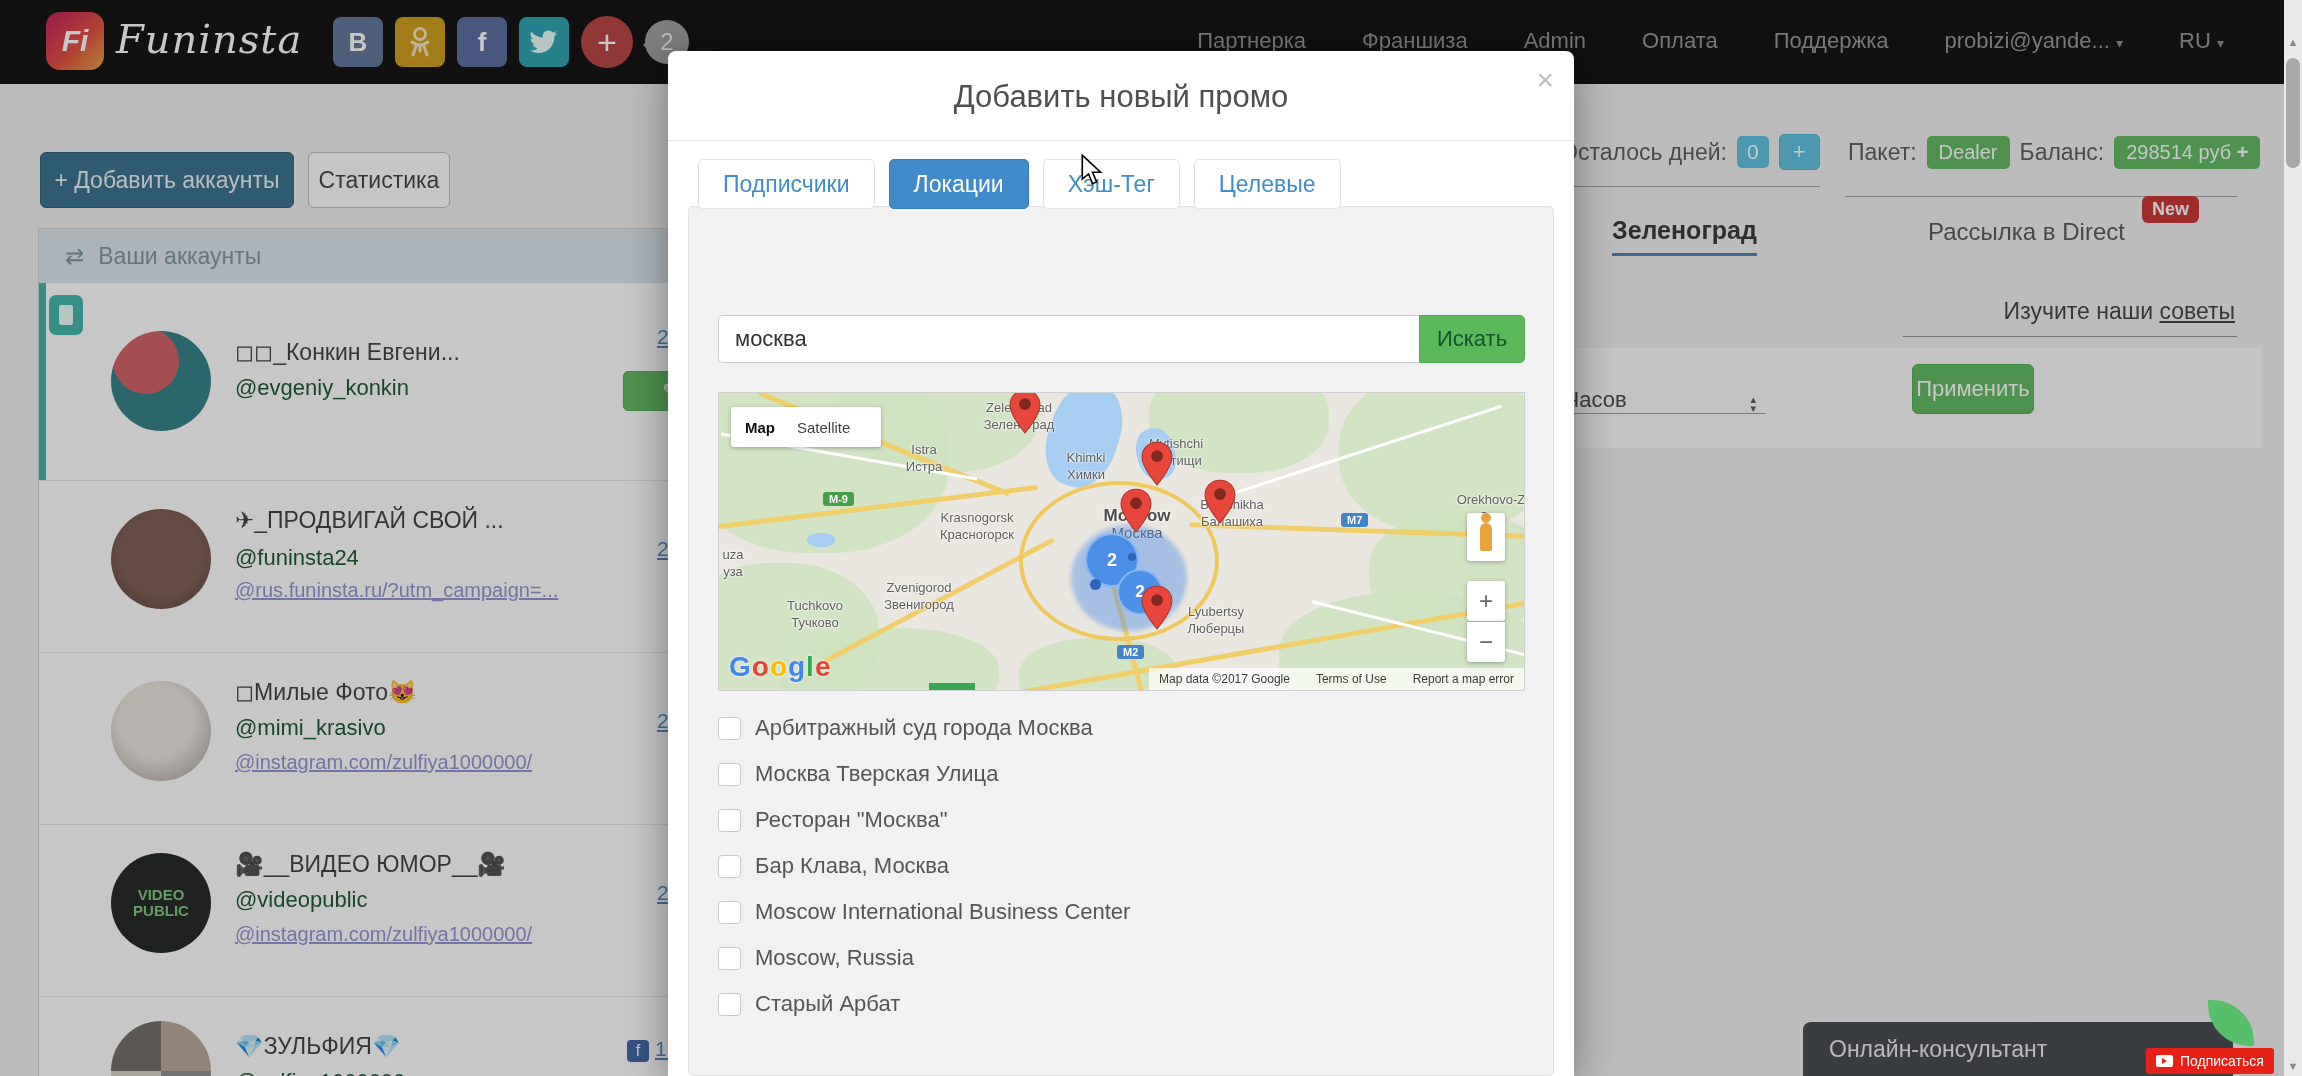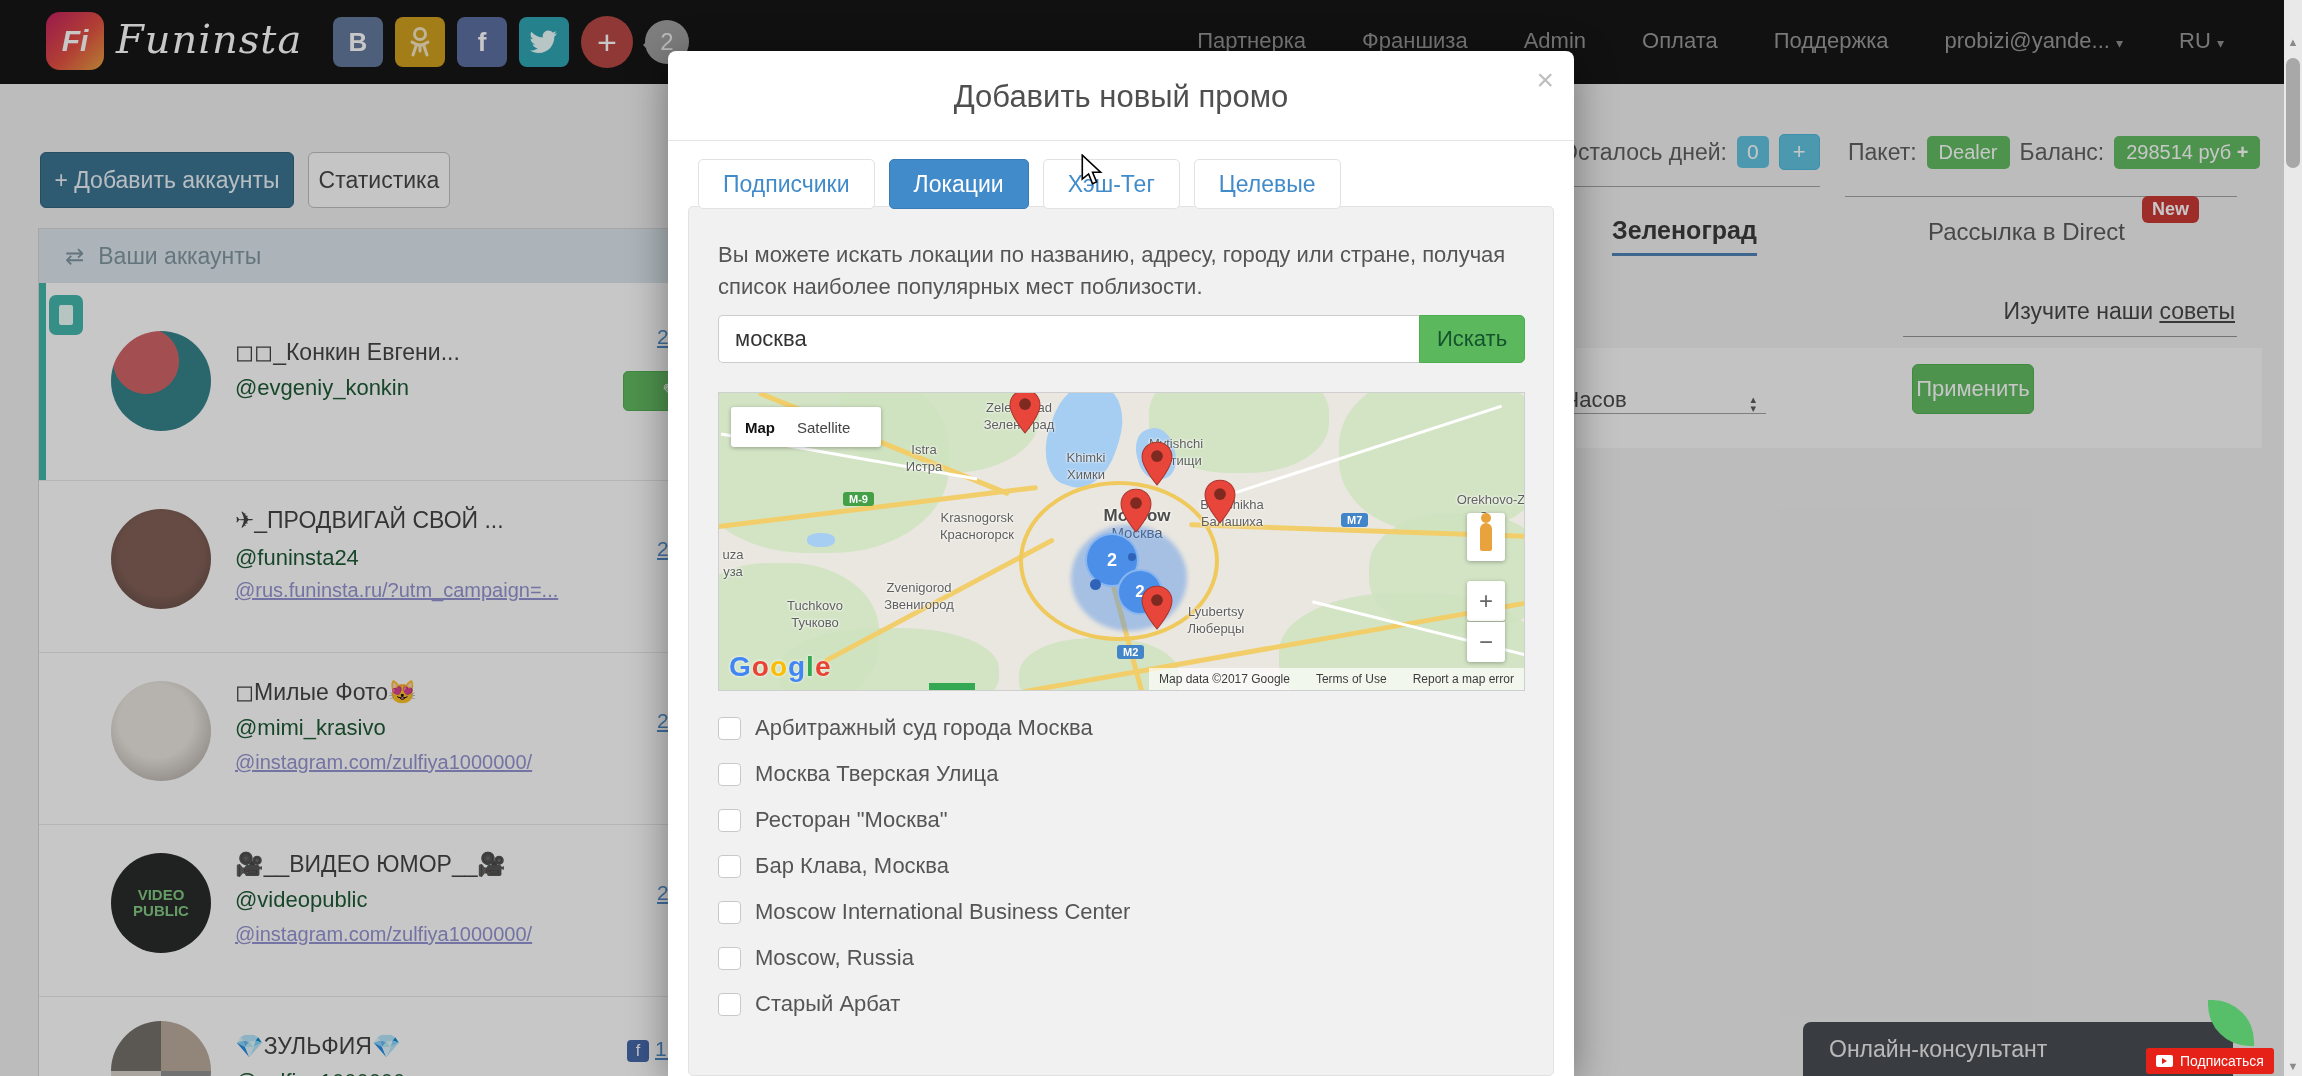--- a/index.html
+++ b/index.html
@@ -306,21 +306,20 @@
     <div id="modal-title">Добавить новый промо</div>
     <div id="modal-close">×</div>
   </div>
   <div id="modal-tabs">
     <div class="mtab">Подписчики</div>
     <div class="mtab active">Локации</div>
     <div class="mtab">Хэш-Тег</div>
     <div class="mtab">Целевые</div>
   </div>
   <div id="modal-body">
-    <div id="modal-desc">Вы можете искать локации по названию, адресу, городу или стране, получая список наиболее популярных мест поблизости.</div>
     <div id="search-row">
       <input id="search-input" value="москва" style="">
       <button id="search-btn">Искать</button>
     </div>
 
     <div id="map">
       <div class="patch" style="left:-30px; top:-30px; width:260px; height:190px;"></div>
       <div class="patch" style="left:120px; top:-40px; width:200px; height:120px;"></div>
       <div class="patch" style="left:430px; top:-30px; width:180px; height:110px;"></div>
       <div class="patch" style="left:620px; top:-20px; width:210px; height:160px;"></div>
@@ -336,21 +335,21 @@
       <div class="road-y" style="left:30px; top:48px; width:270px; transform:rotate(22deg);"></div>
       <div class="road-y" style="left:300px; top:252px; width:510px; transform:rotate(-10deg);"></div>
       <div class="road-y" style="left:470px; top:135px; width:340px; transform:rotate(2deg);"></div>
       <div class="road-y" style="left:330px; top:230px; width:150px; transform:rotate(75deg);"></div>
       <div class="road-y" style="left:90px; top:205px; width:260px; transform:rotate(-28deg);"></div>
       <div class="road-w" style="left:0; top:62px; width:260px; transform:rotate(10deg);"></div>
       <div class="road-w" style="left:490px; top:58px; width:300px; transform:rotate(-18deg);"></div>
       <div class="road-w" style="left:590px; top:235px; width:230px; transform:rotate(14deg);"></div>
       <div class="ring"></div>
 
-      <span class="rbadge green" style="left:124px; top:99px;">М-9</span>
+      <span class="rbadge green" style="left:104px; top:99px;">М-9</span>
       <span class="rbadge blue" style="left:622px; top:120px;">M7</span>
       <span class="rbadge blue" style="left:398px; top:252px;">M2</span>
 
       <div class="mlabel" style="left:300px; top:6px;"><span>Zelenograd</span><br><span class="ru">Зеленоград</span></div>
       <div class="mlabel" style="left:205px; top:48px;"><span>Istra</span><br><span class="ru">Истра</span></div>
       <div class="mlabel" style="left:367px; top:56px;"><span>Khimki</span><br><span class="ru">Химки</span></div>
       <div class="mlabel" style="left:457px; top:42px;"><span>Mytishchi</span><br><span class="ru">Мытищи</span></div>
       <div class="mlabel" style="left:258px; top:116px;"><span>Krasnogorsk</span><br><span class="ru">Красногорск</span></div>
       <div class="mlabel big" style="left:418px; top:114px;"><span>Moscow</span><br><span class="ru">Москва</span></div>
       <div class="mlabel" style="left:513px; top:103px;"><span>Balashikha</span><br><span class="ru">Балашиха</span></div>

